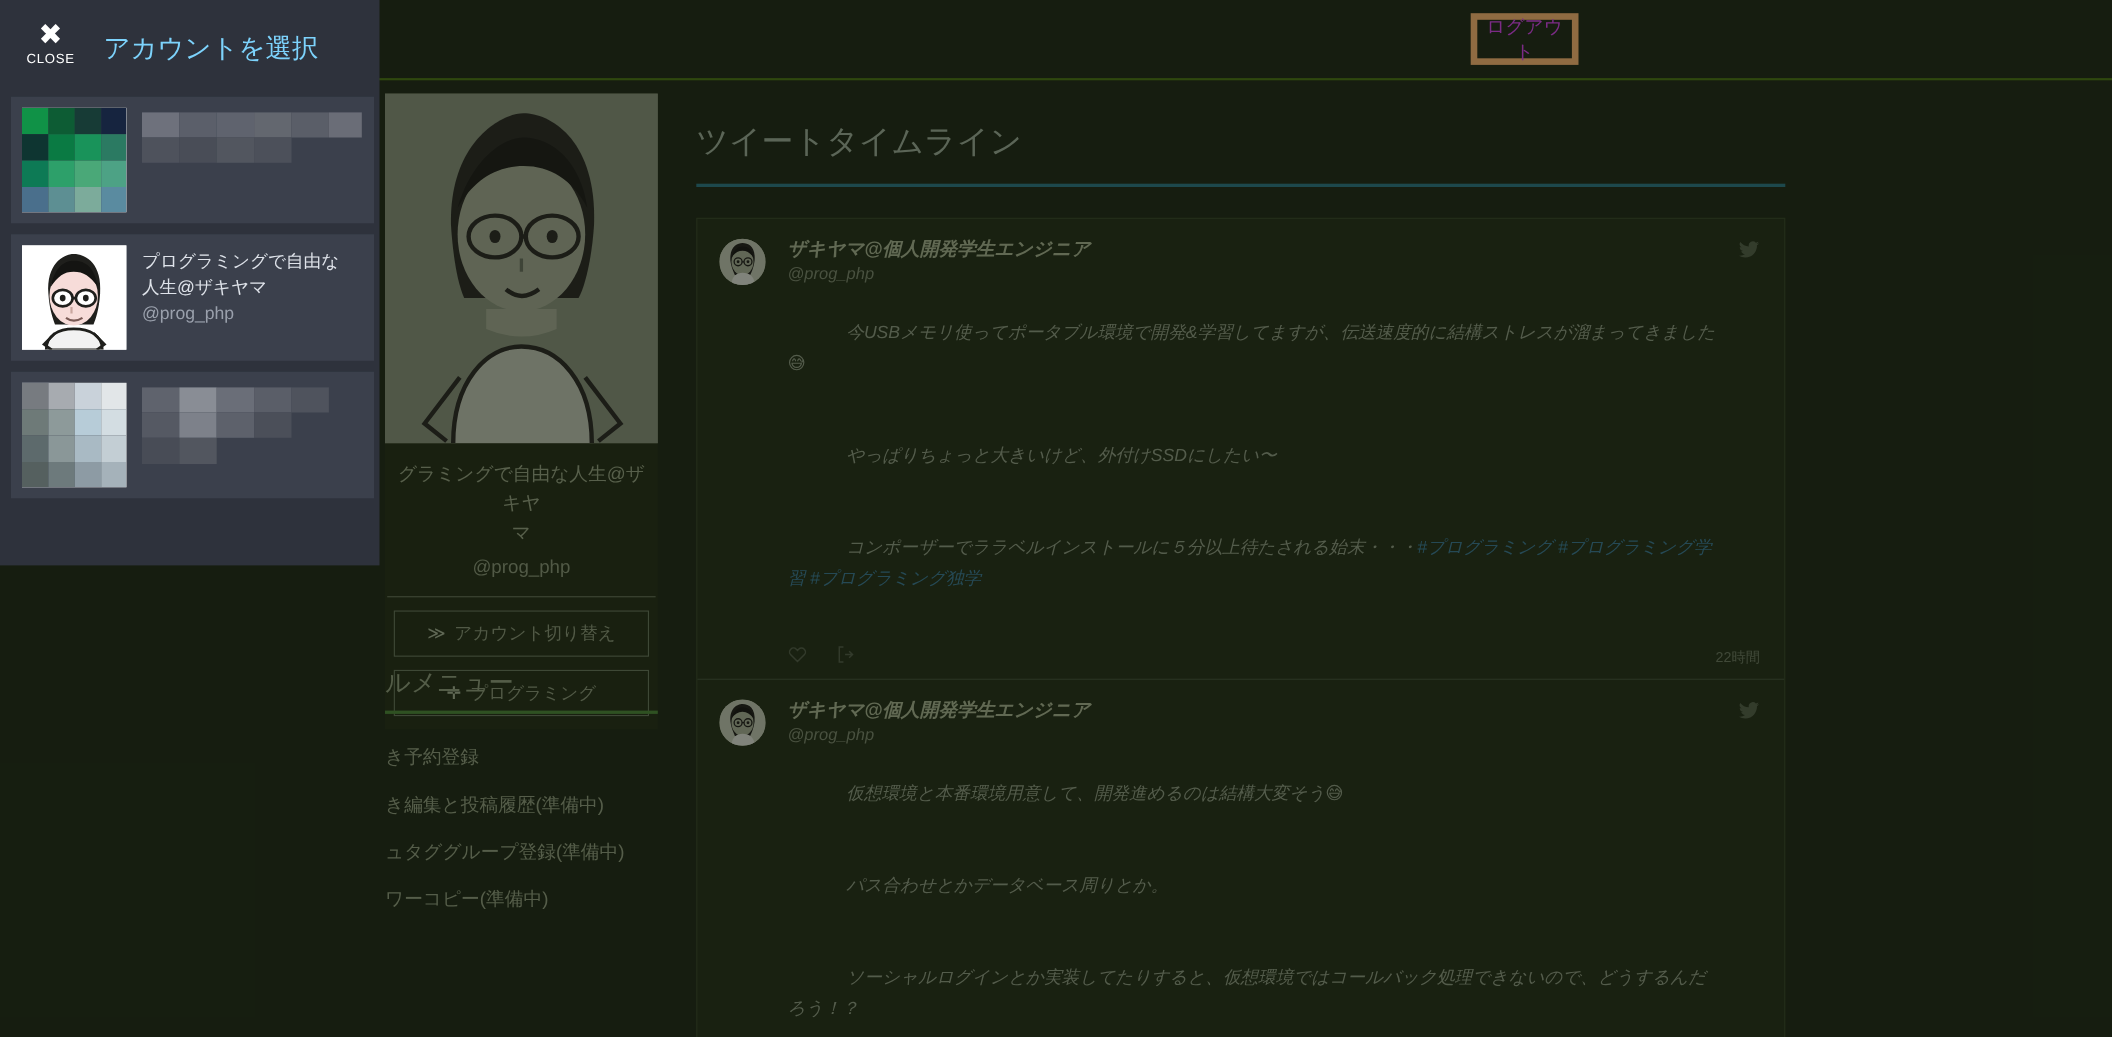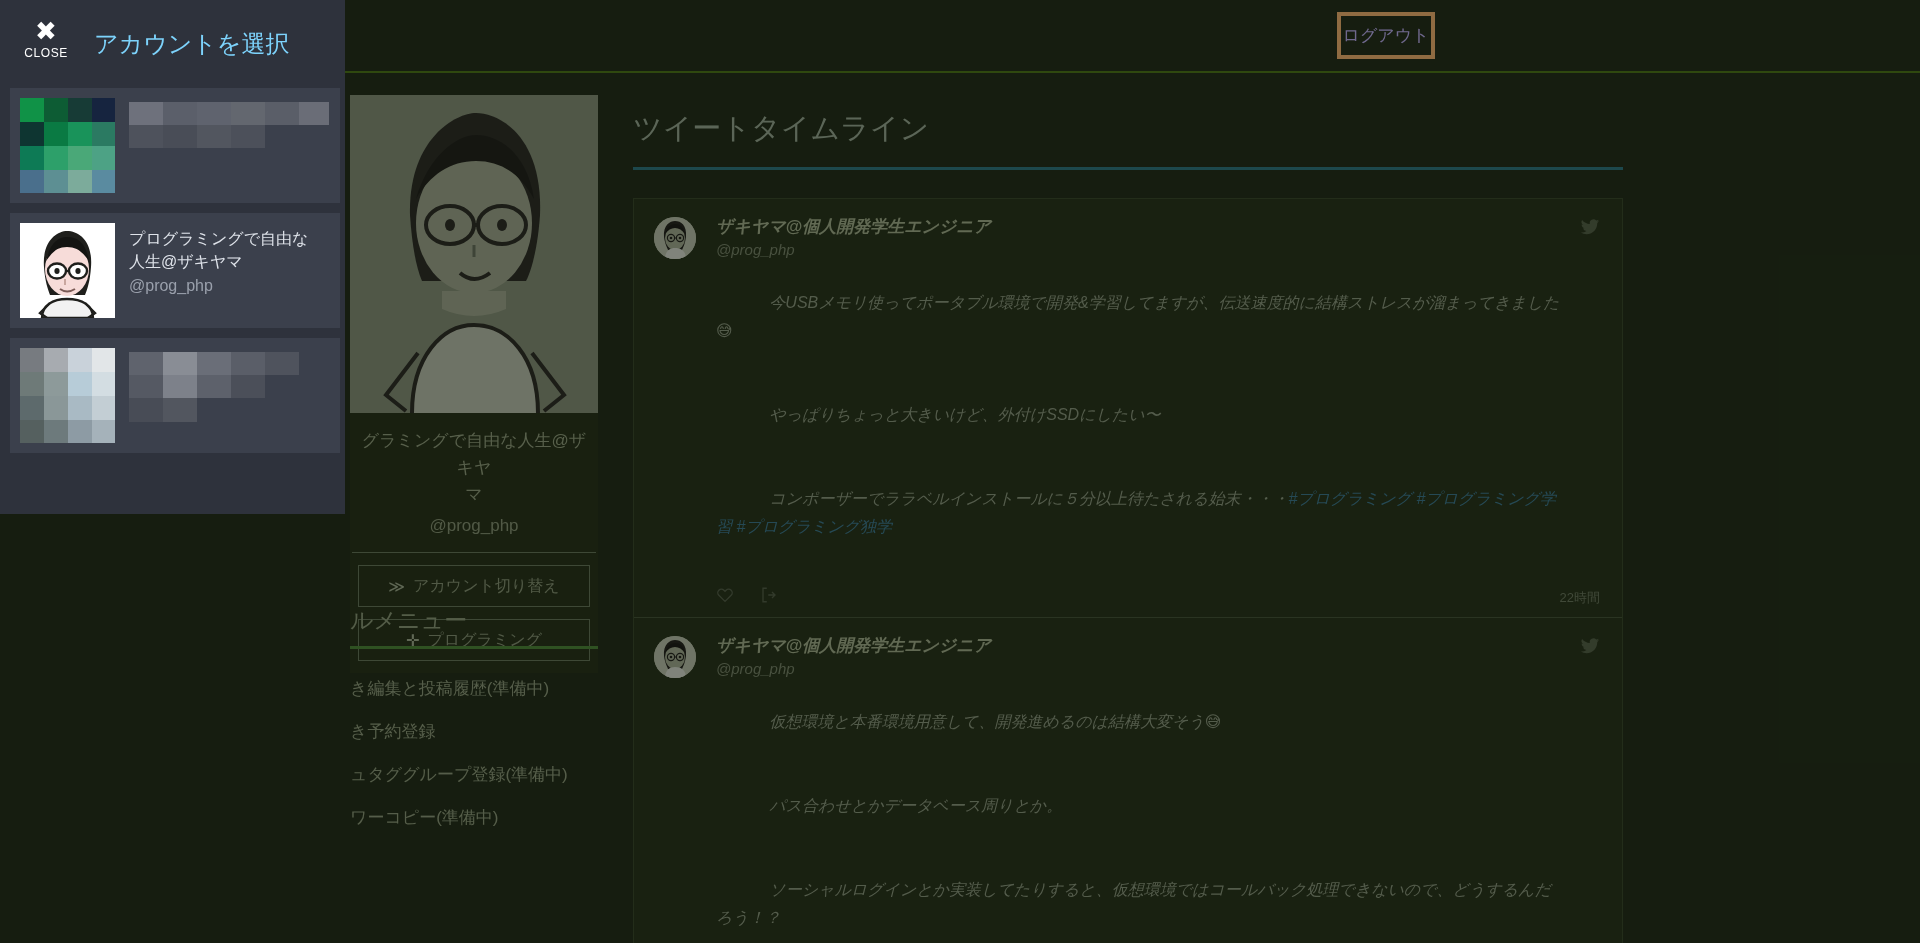--- a/index.html
+++ b/index.html
@@ -23,33 +23,33 @@
     border-bottom: 2px solid #4f7a16;
   }
   .brand {
     position: absolute; left: 180px; top: 14px;
     font-size: 31px; color: #7d9b83; letter-spacing: .5px;
     white-space: nowrap;
   }
   .logout-btn {
     position: absolute; right: 485px; top: 12px;
     width: 98px; height: 47px;
-    border: 4px solid #fdba74;
-    color: #c4b5fd; font-size: 17px;
+    border: 6px solid #fdba74;
+    color: #d946ef; font-size: 17px;
     display: flex; align-items: center; justify-content: center;
     background: transparent; cursor: pointer;
   }
 
   
   .left-col {
     position: absolute; left: 0; top: 73px; width: 606px; bottom: 0;
     padding: 22px 0 0 0;
   }
   .profile-card {
-    position: absolute; left: 350px; top: 22px; width: 248px;
+    position: absolute; left: 350px; top: 12px; width: 248px;
     background: #273219;
   }
   .profile-banner {
     width: 248px; height: 318px;
     background: #8a957c;
     display: block; position: relative; overflow: hidden;
   }
   .profile-name {
     padding: 14px 10px 0; text-align: center;
     font-size: 17px; line-height: 27px; color: #98a583;
@@ -206,22 +206,22 @@
       </div>
       <div class="acct-btn">
         <span class="ic">✛</span>
         <span>プログラミング</span>
       </div>
     </div>
 
     <div class="menu-block">
       <div class="menu-title">ルメニュー</div>
       <div class="menu-rule"></div>
+      <div class="menu-item">き予約登録</div>
       <div class="menu-item">き編集と投稿履歴(準備中)</div>
-      <div class="menu-item">き予約登録</div>
       <div class="menu-item">ュタググループ登録(準備中)</div>
       <div class="menu-item">ワーコピー(準備中)</div>
     </div>
   </div>
 
   <div class="timeline">
     <div class="tl-title">ツイートタイムライン</div>
     <div class="tl-rule"></div>
 
     <div class="tweet-list">

